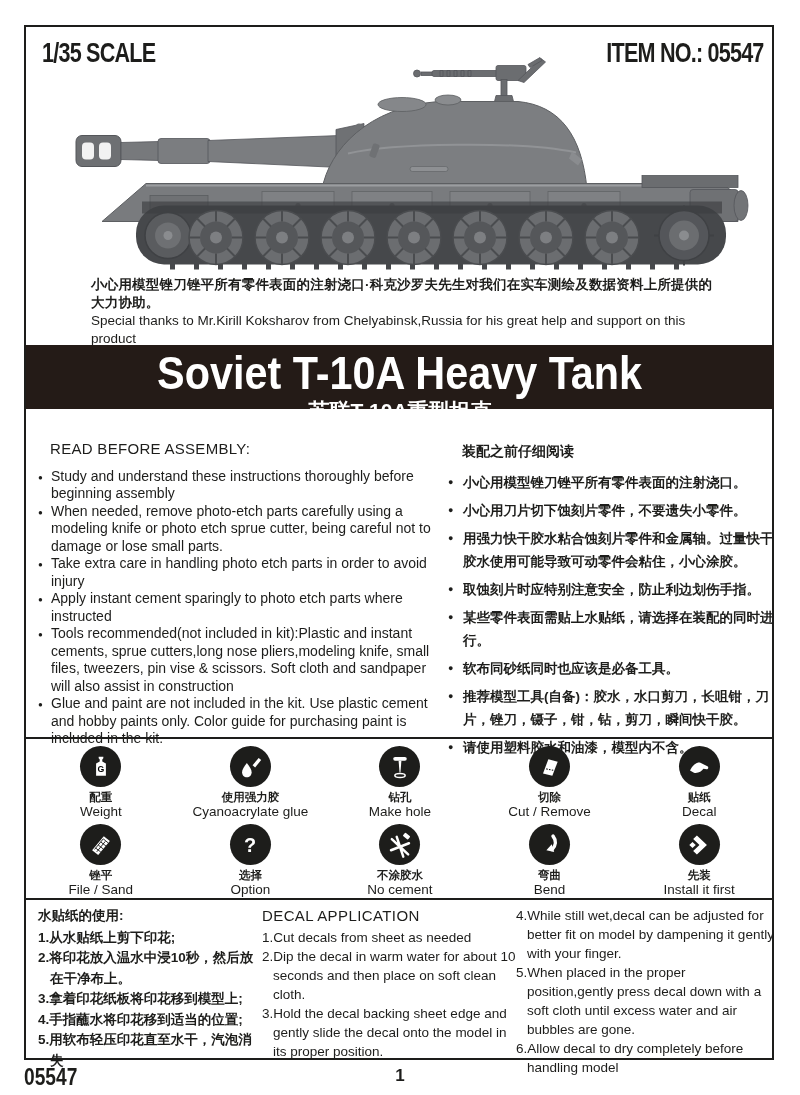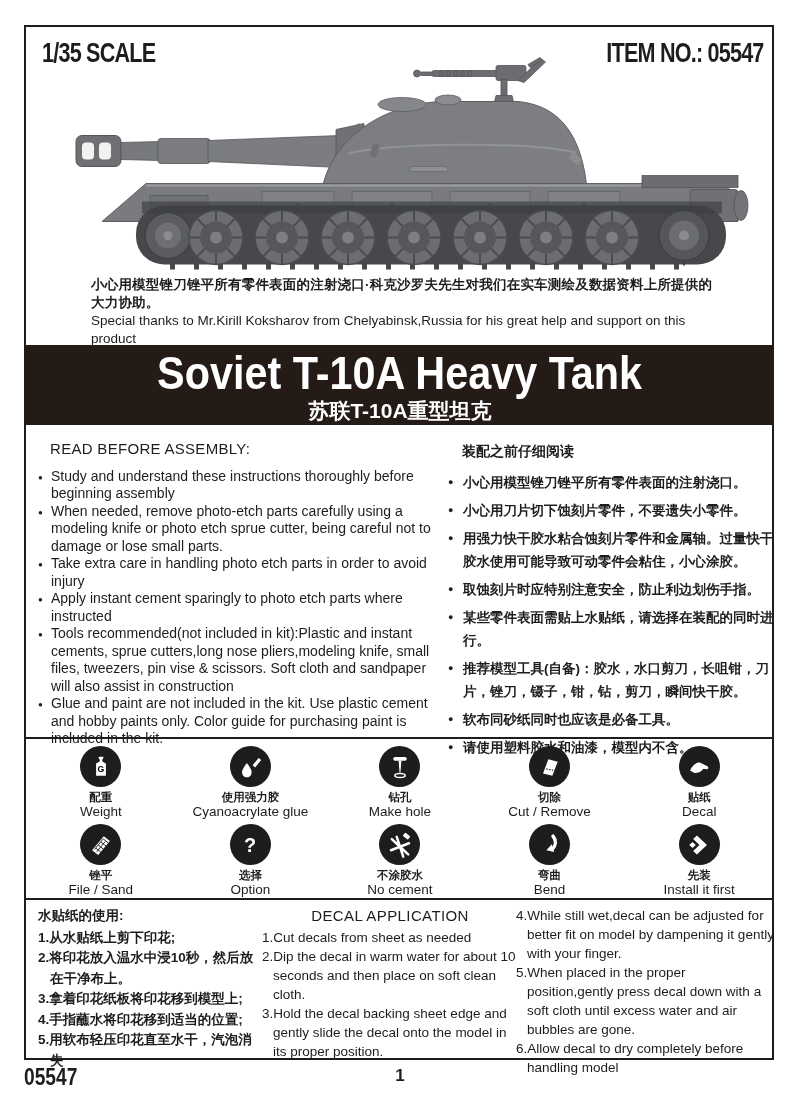--- a/index.html
+++ b/index.html
@@ -14,21 +14,21 @@
   .hdr-right{right:36px;} .hdr-right span{transform-origin:right center;}
 
   
   .tank{position:absolute;left:50px;top:54px;width:700px;height:218px;}
 
   
   .thanks{position:absolute;left:91px;top:276px;width:625px;font-size:13.5px;line-height:18px;}
   .thanks .zh{font-weight:600;letter-spacing:0.2px;}
 
   
-  .banner{position:absolute;left:26px;top:345px;width:748px;height:80px;background:#241b17;color:#fff;text-align:center;}
+  .banner{position:absolute;left:26px;top:345px;width:748px;height:64px;background:#241b17;color:#fff;text-align:center;}
   .banner-en{margin-top:2px;font-size:47px;font-weight:bold;line-height:52px;white-space:nowrap;}
   .banner-en span{display:inline-block;transform:scaleX(0.88);}
   .banner-zh{font-size:21px;font-weight:bold;line-height:24px;}
 
   
   .read-en{position:absolute;left:38px;top:440px;width:398px;font-size:14px;line-height:17.5px;}
   .read-en .heading{margin:0 0 10px 12px;font-size:15px;letter-spacing:0.3px;}
   .b-en{position:relative;padding-left:13px;}
   .b-en::before{content:"●";position:absolute;left:0;top:1px;font-size:8px;}
   .read-zh{position:absolute;left:448px;top:440px;width:326px;font-size:13.5px;line-height:23px;}
@@ -47,21 +47,21 @@
   .icon-circle svg{width:28px;height:28px;display:block;}
   .icon-zh{font-size:11.5px;font-weight:600;line-height:14px;}
   .icon-en{font-size:13.5px;line-height:15px;}
 
   
   .decal-zh{position:absolute;left:38px;top:906px;width:222px;font-size:13.5px;line-height:20.5px;font-weight:600;}
   .decal-zh .heading{margin-bottom:1px;}
   .decal-zh p{margin:0;padding-left:12px;text-indent:-12px;}
   .decal-en{font-size:13.5px;line-height:19px;}
   .decal-en1{position:absolute;left:262px;top:906px;width:256px;}
-  .decal-en1 .heading{font-size:15px;text-align:center;margin-bottom:3px;letter-spacing:0.4px;}
+  .decal-en1 .heading{font-size:15px;margin-bottom:3px;letter-spacing:0.4px;}
   .decal-en2{position:absolute;left:516px;top:906px;width:258px;}
   .decal-en p{margin:0;padding-left:11px;text-indent:-11px;}
 
   
   .footer-item{position:absolute;left:24px;top:1063px;font-size:24px;font-weight:bold;}
   .footer-item span{display:inline-block;transform:scaleX(0.8);transform-origin:left center;}
   .footer-page{position:absolute;left:0;top:1066px;width:800px;text-align:center;font-size:17px;font-weight:bold;}
 </style>
 </head>
 <body>
@@ -207,22 +207,22 @@
       </div>
   </div>
   <div class="read-zh">
     <div class="heading">装配之前仔细阅读</div>
     <div id="zh-bullets">
         <div class="b-zh">小心用模型锉刀锉平所有零件表面的注射浇口。</div>
         <div class="b-zh">小心用刀片切下蚀刻片零件，不要遗失小零件。</div>
         <div class="b-zh">用强力快干胶水粘合蚀刻片零件和金属轴。过量快干胶水使用可能导致可动零件会粘住，小心涂胶。</div>
         <div class="b-zh">取蚀刻片时应特别注意安全，防止利边划伤手指。</div>
         <div class="b-zh">某些零件表面需贴上水贴纸，请选择在装配的同时进行。</div>
+        <div class="b-zh">软布同砂纸同时也应该是必备工具。</div>
         <div class="b-zh">推荐模型工具(自备)：胶水，水口剪刀，长咀钳，刀片，锉刀，镊子，钳，钻，剪刀，瞬间快干胶。</div>
-        <div class="b-zh">软布同砂纸同时也应该是必备工具。</div>
         <div class="b-zh">请使用塑料胶水和油漆，模型内不含。</div>
       </div>
   </div>
 
   <div class="rule rule-1"></div>
 
   <div class="icon-grid">
     <div class="icon-row" id="icon-row-1">
         <div class="icon-cell">
           <div class="icon-circle">

